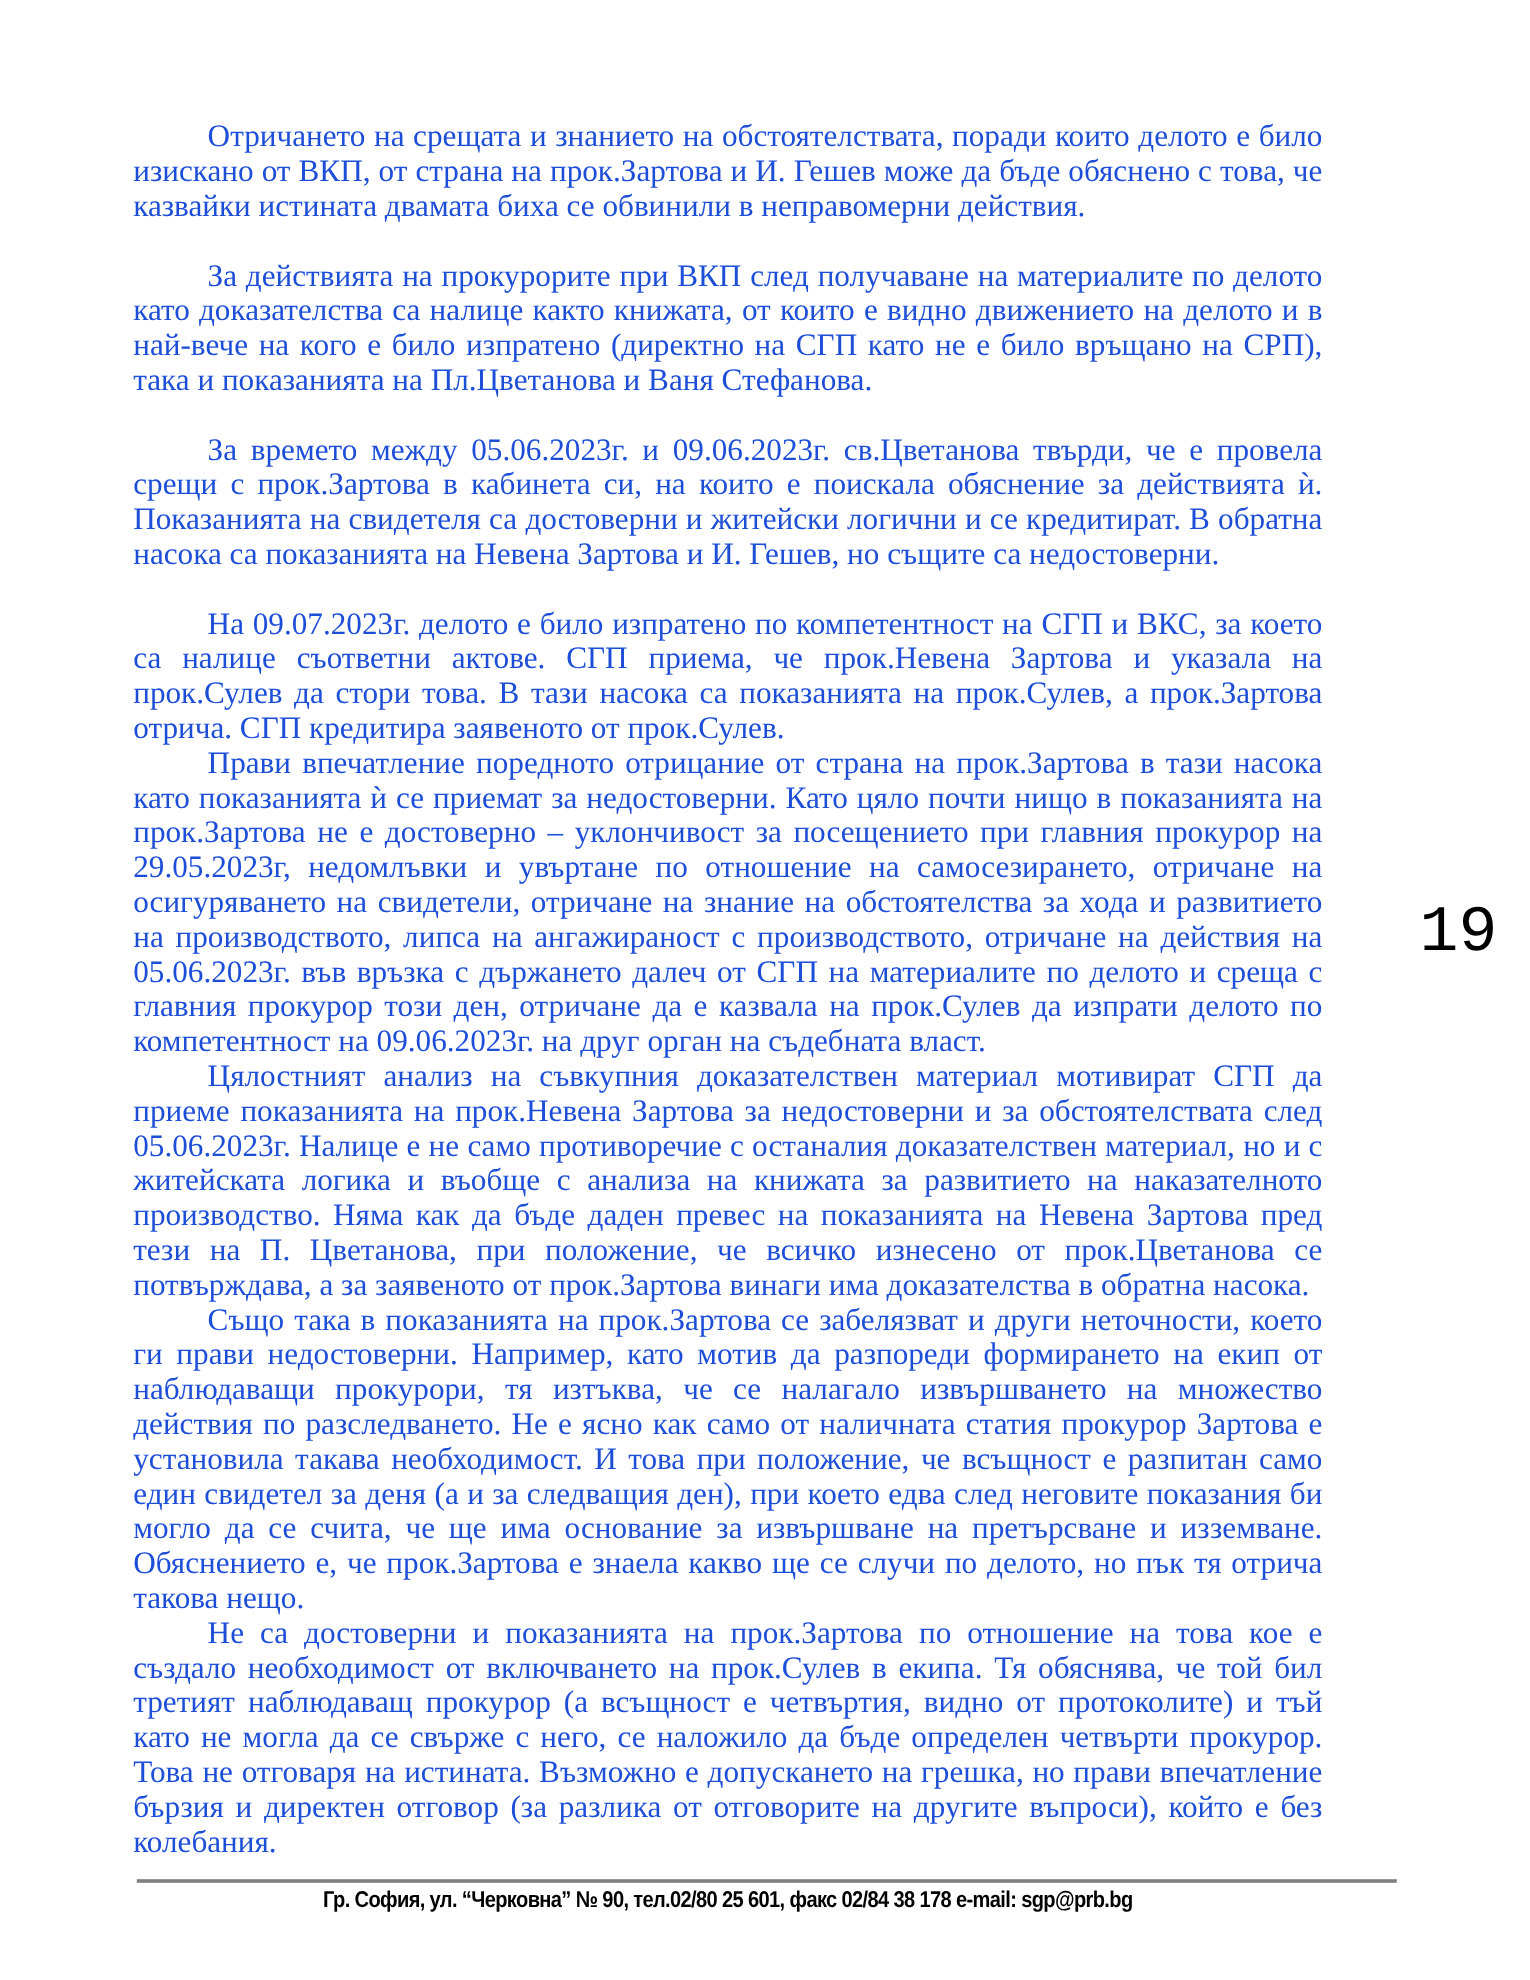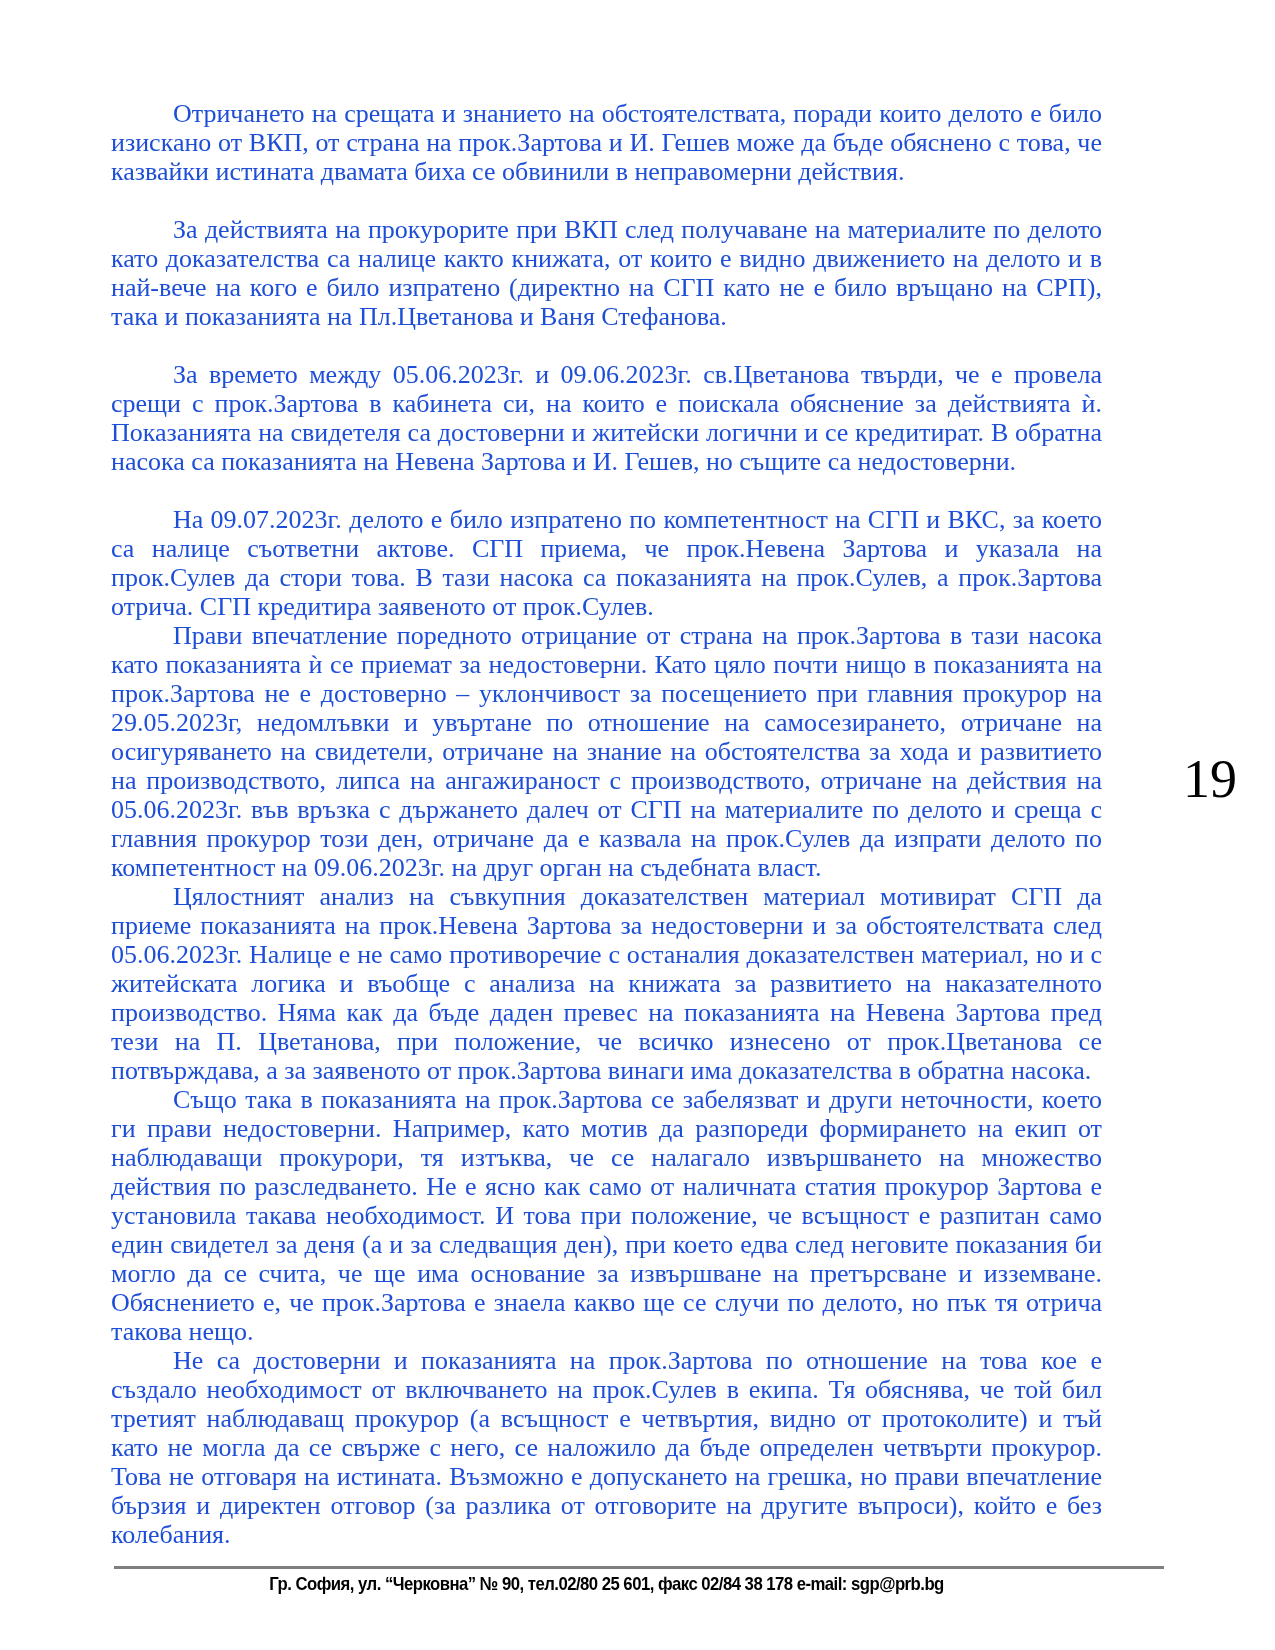--- a/index.html
+++ b/index.html
@@ -32,21 +32,21 @@
   }
   p.para.gap-after {
     margin-bottom: 29px;
   }
   .page-number {
     position: absolute;
     left: 1183px;
     top: 752px;
     font-size: 54px;
     line-height: 1;
-    font-family: Liberation Serif, serif;
+    font-family: Liberation Mono, monospace;
     color: #000000;
   }
   .footer-rule {
     position: absolute;
     left: 114px;
     top: 1566px;
     width: 1050px;
     height: 3px;
     background: #7f7f7f;
   }

